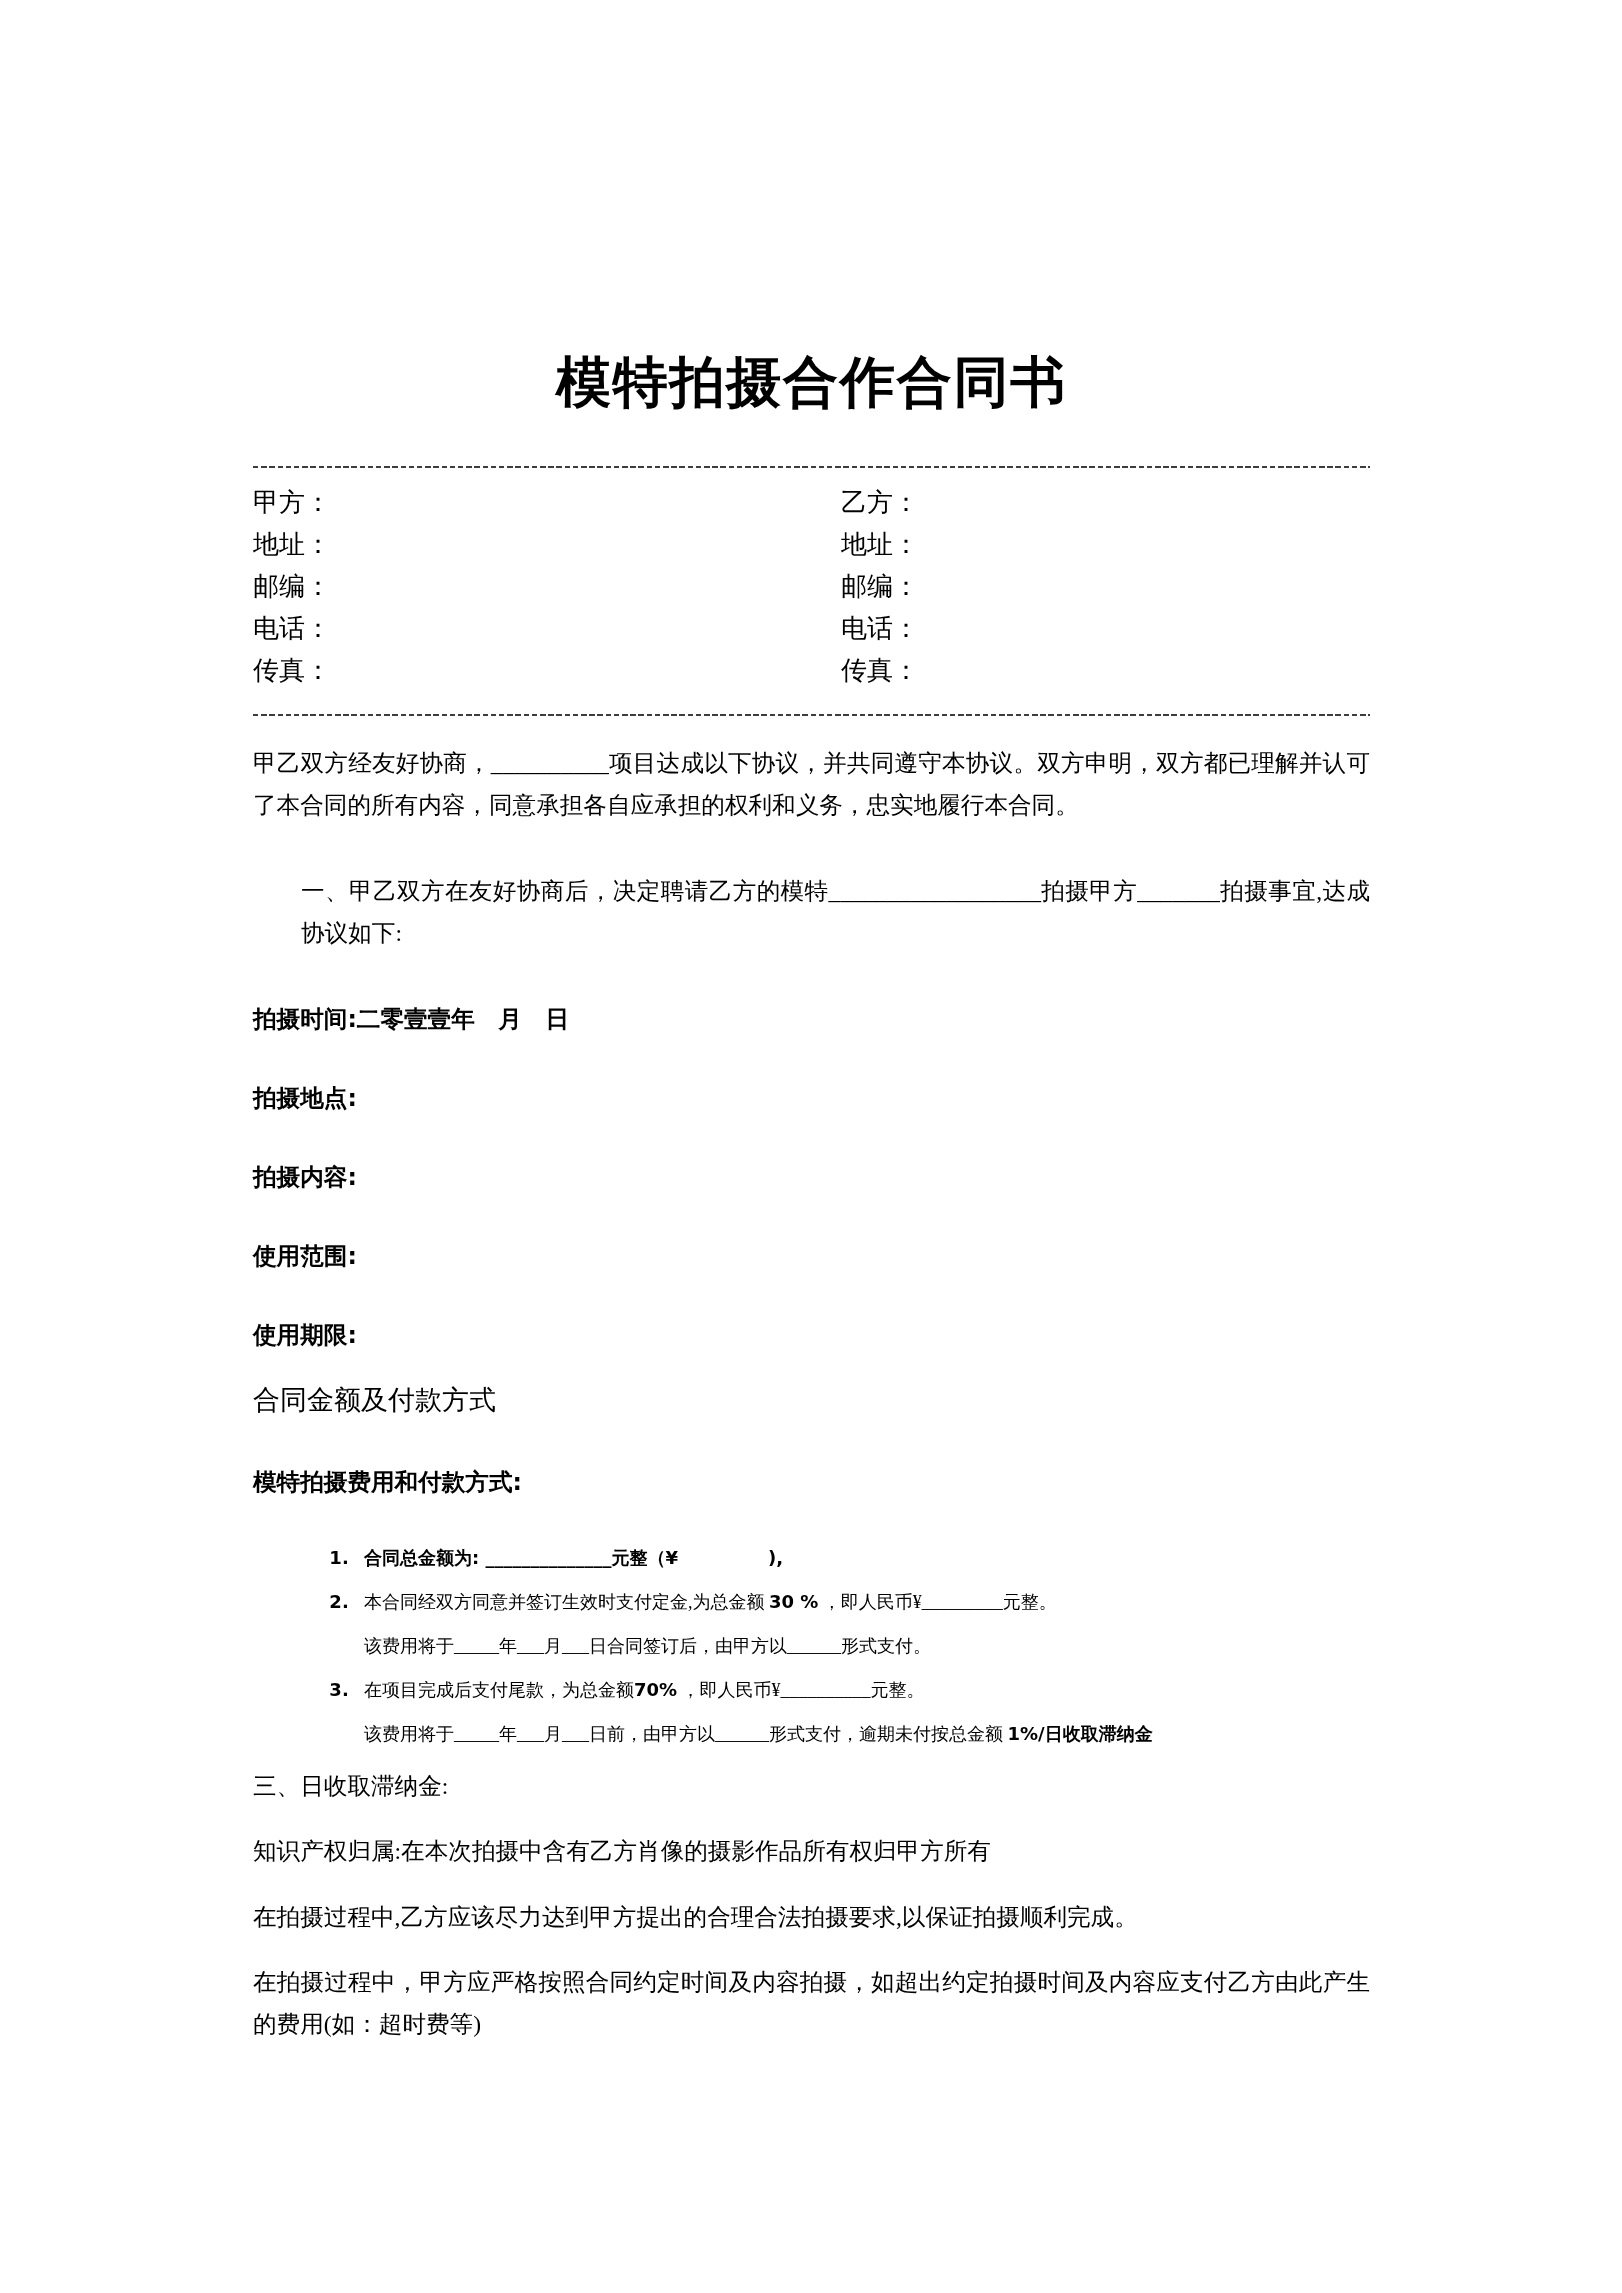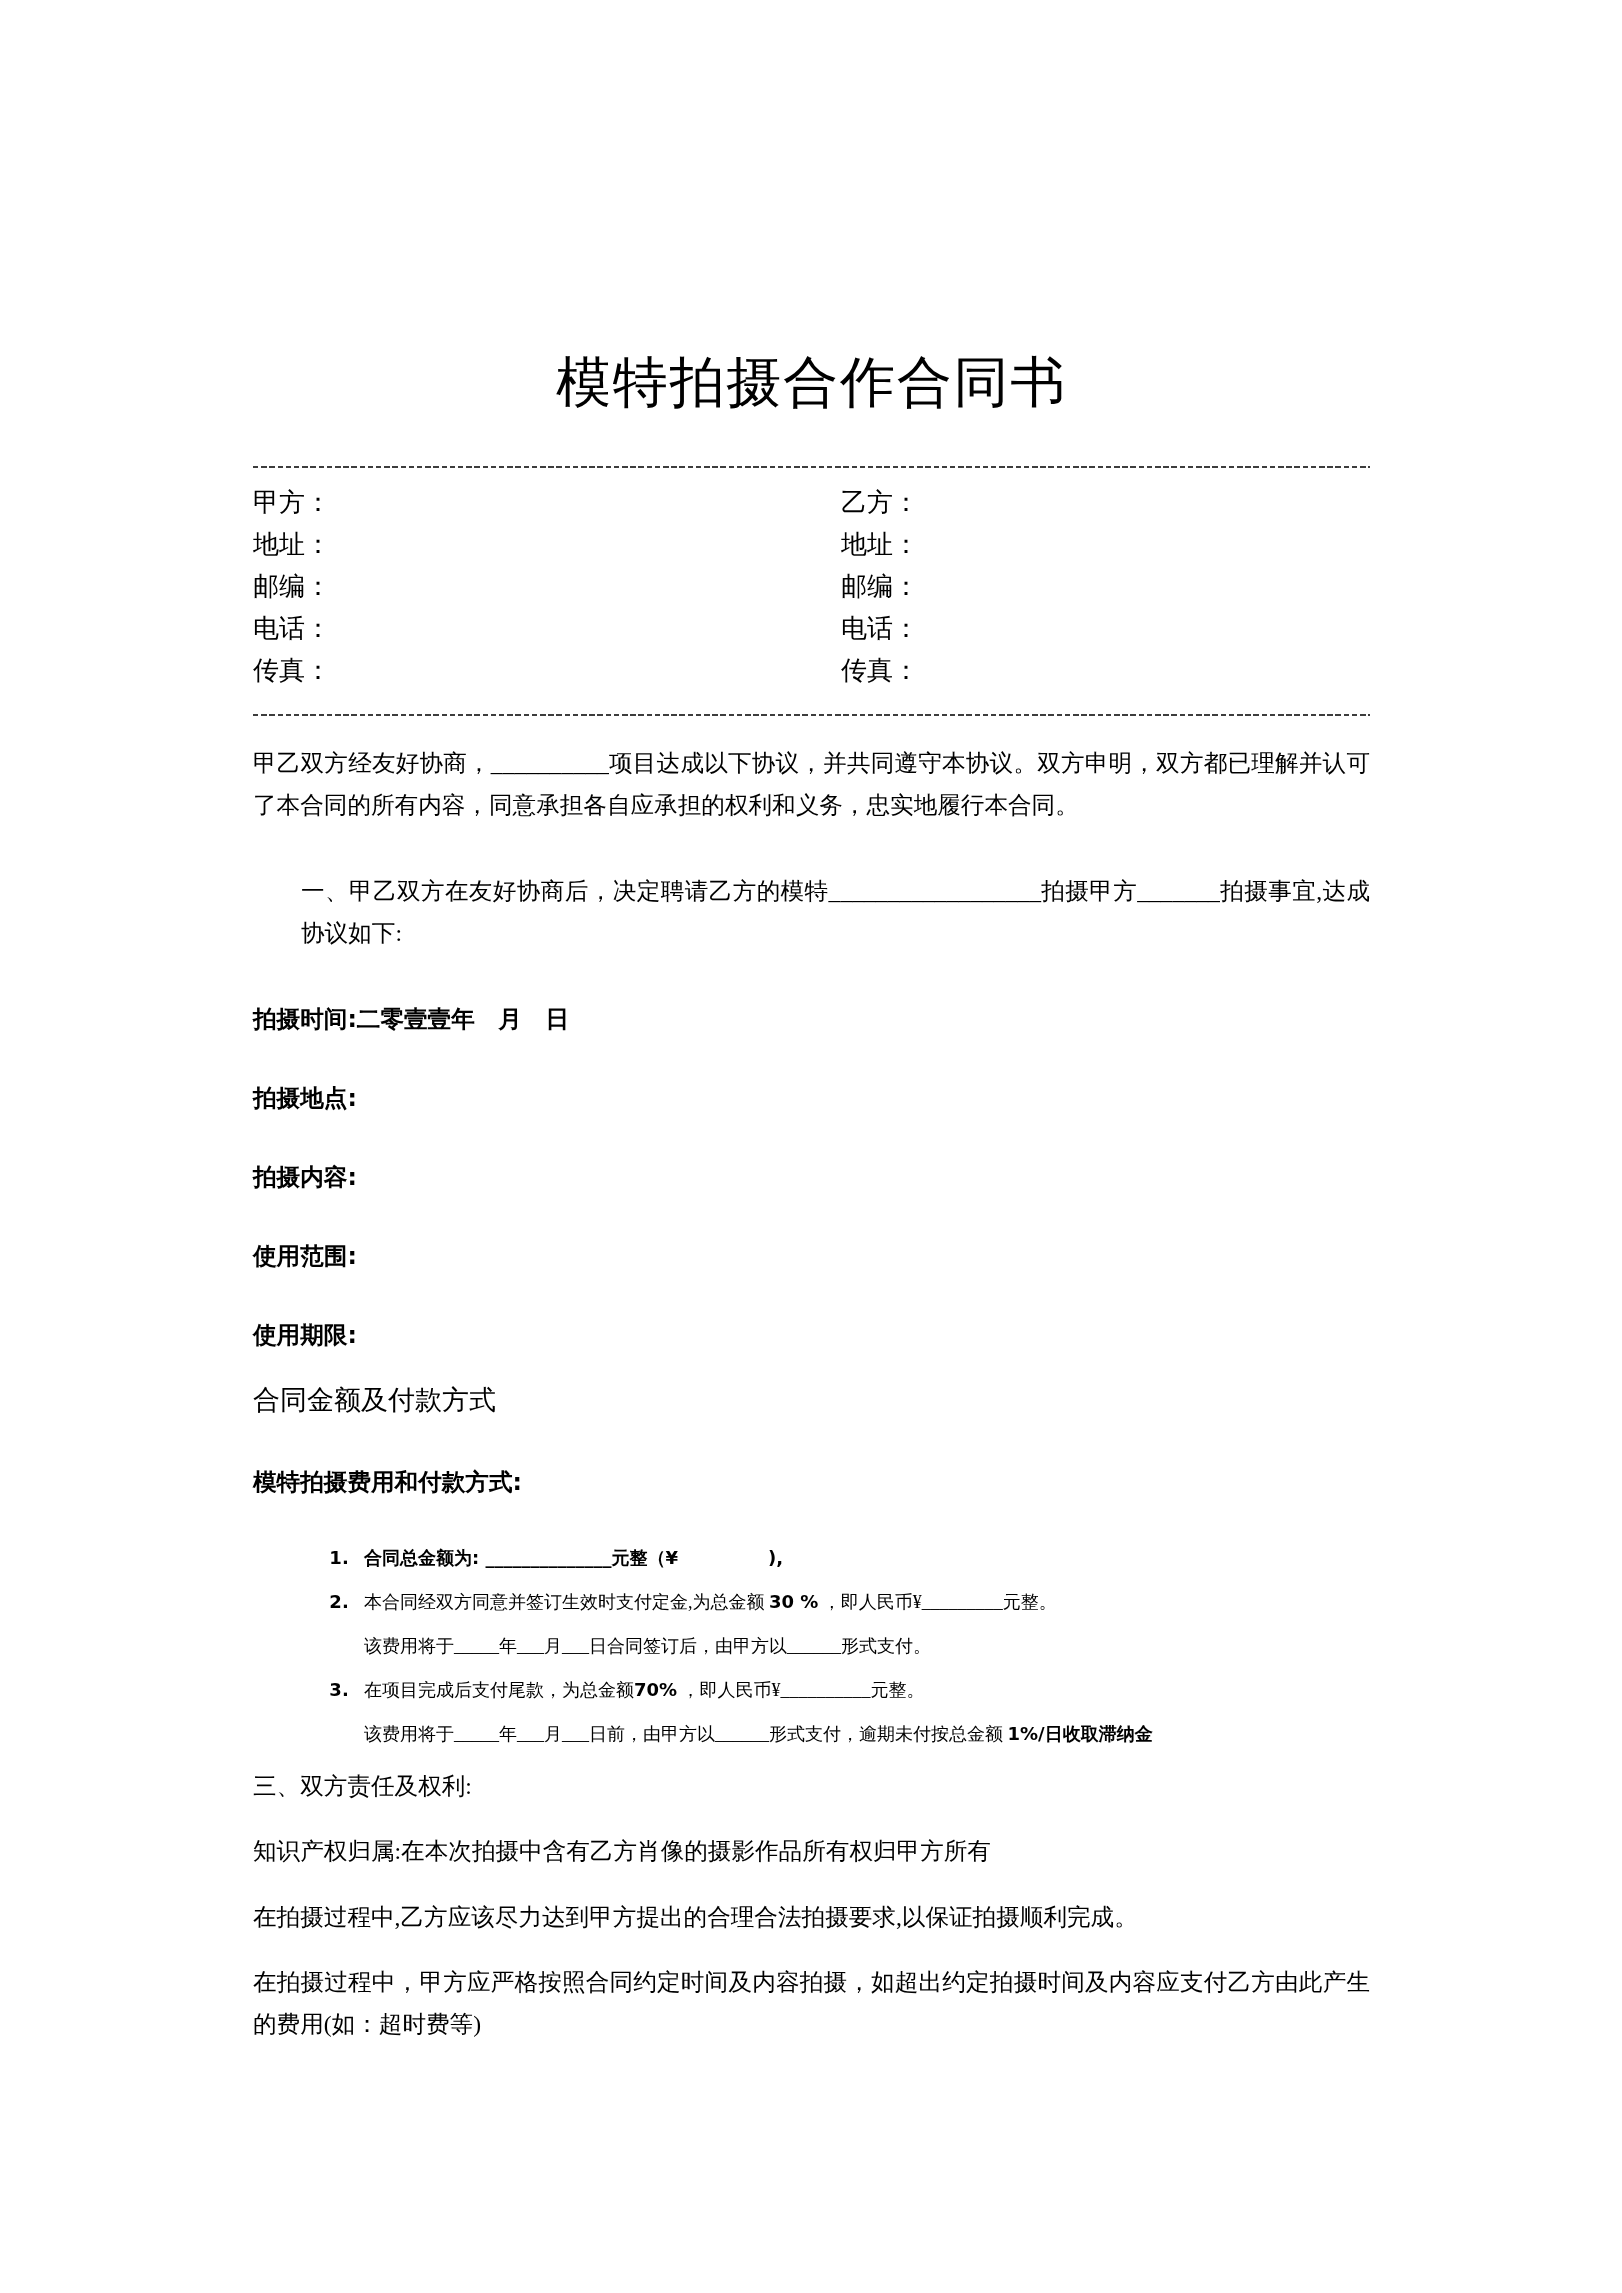--- a/index.html
+++ b/index.html
@@ -13,21 +13,21 @@
     position: relative;
     width: 1623px;
     height: 2294px;
     background: #ffffff;
     padding: 349px 253px 73px 253px;
     overflow: hidden;
     font-size: 23.6px;
   }
   .title {
     font-family: "DejaVu Sans", "Liberation Sans", sans-serif;
-    font-weight: 400;
+    font-weight: 700;
     font-size: 55px;
     line-height: 1.2;
     text-align: center;
     letter-spacing: 1.8px;
   }
   .dashed {
     height: 1.8px;
     background: repeating-linear-gradient(to right, #3d3d3d 0 5.5px, transparent 5.5px 8.2px);
   }
   .dashed-top { margin-top: 51px; }
@@ -125,20 +125,20 @@
   <p class="amount-heading">合同金额及付款方式</p>
 
   <p class="field-line">模特拍摄费用和付款方式:</p>
 
   <ol class="payment-list">
     <li><b class="seg-bold">合同总金额为: ______________元整（¥　　　　　),</b></li>
     <li><span>本合同经双方同意并签订生效时支付定金,为总金额 </span><b class="seg-bold">30 %</b><span> ，即人民币¥_________元整。</span><br><span>该费用将于_____年___月___日合同签订后，由甲方以______形式支付。</span></li>
     <li><span>在项目完成后支付尾款，为总金额</span><b class="seg-bold">70%</b><span> ，即人民币¥__________元整。</span><br><span>该费用将于_____年___月___日前，由甲方以______形式支付，逾期未付按总金额 </span><b class="seg-bold">1%/日收取滞纳金</b></li>
   </ol>
 
-  <p class="para section-three">三、双方责任及权利:</p>
+  <p class="para section-three">三、日收取滞纳金:</p>
 
   <p class="para clause">知识产权归属:在本次拍摄中含有乙方肖像的摄影作品所有权归甲方所有</p>
   <p class="para clause">在拍摄过程中,乙方应该尽力达到甲方提出的合理合法拍摄要求,以保证拍摄顺利完成。</p>
   <p class="para clause">在拍摄过程中，甲方应严格按照合同约定时间及内容拍摄，如超出约定拍摄时间及内容应支付乙方由此产生的费用(如：超时费等)</p>
 
 </div>
 
 
 </body></html>

